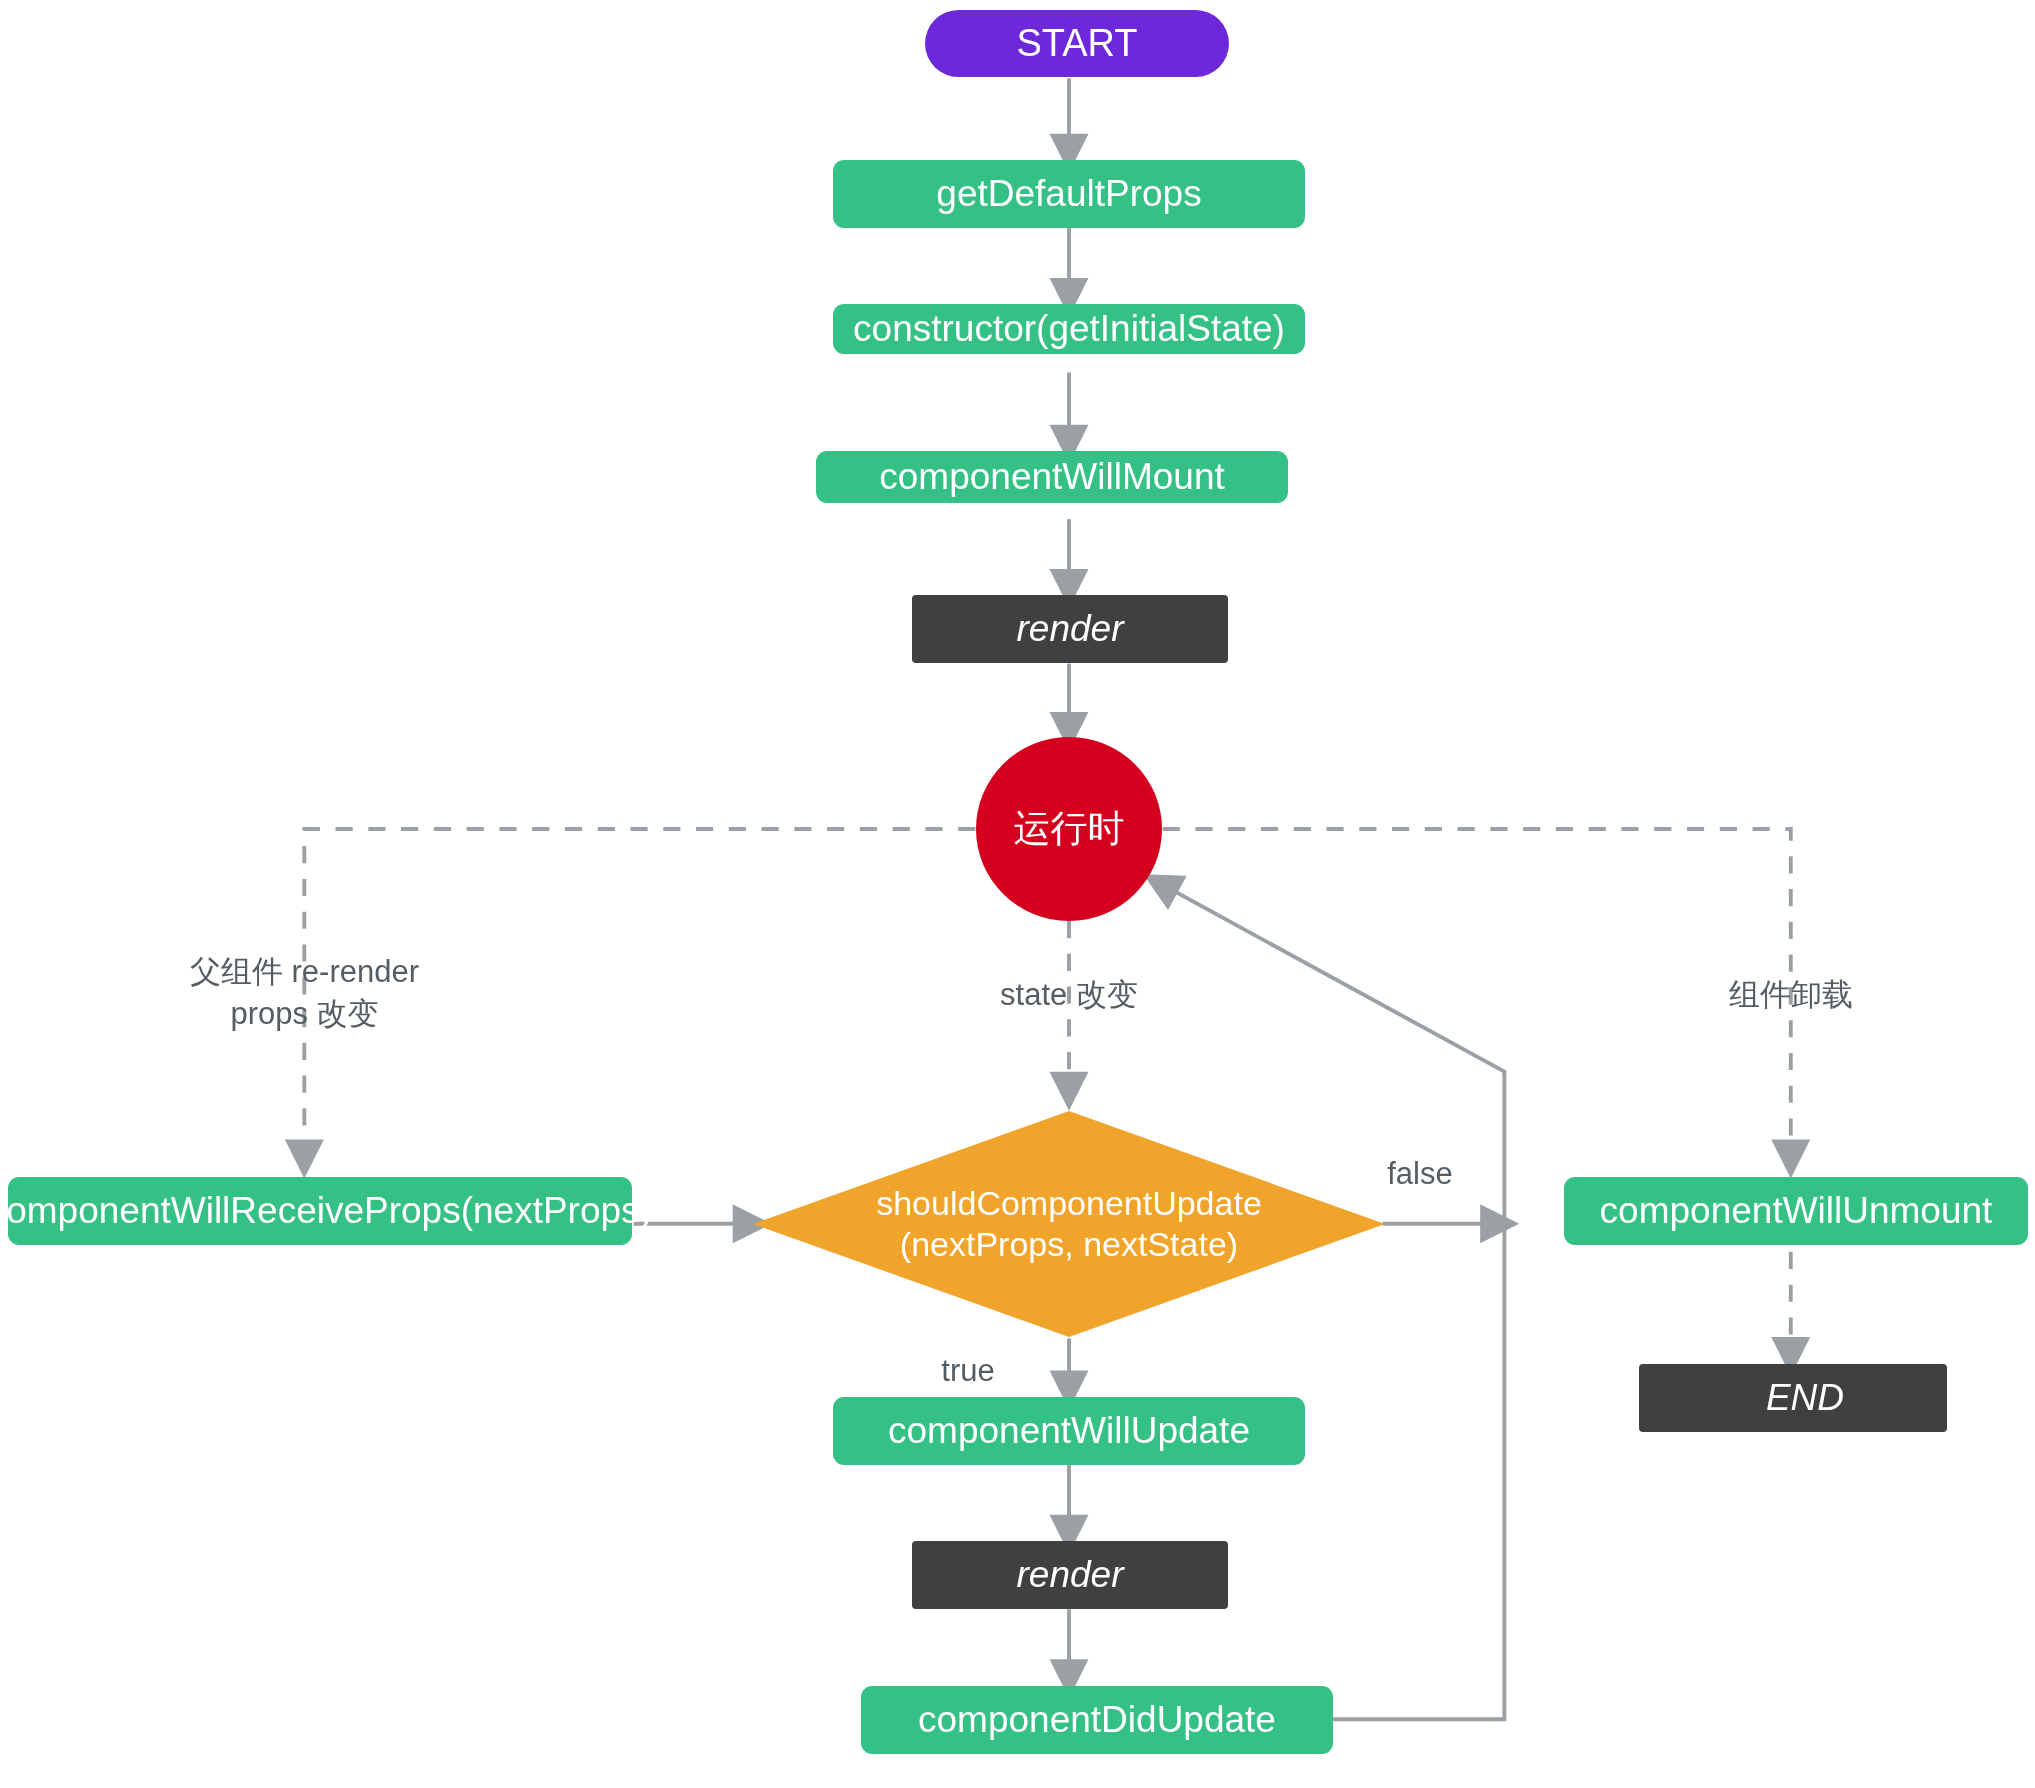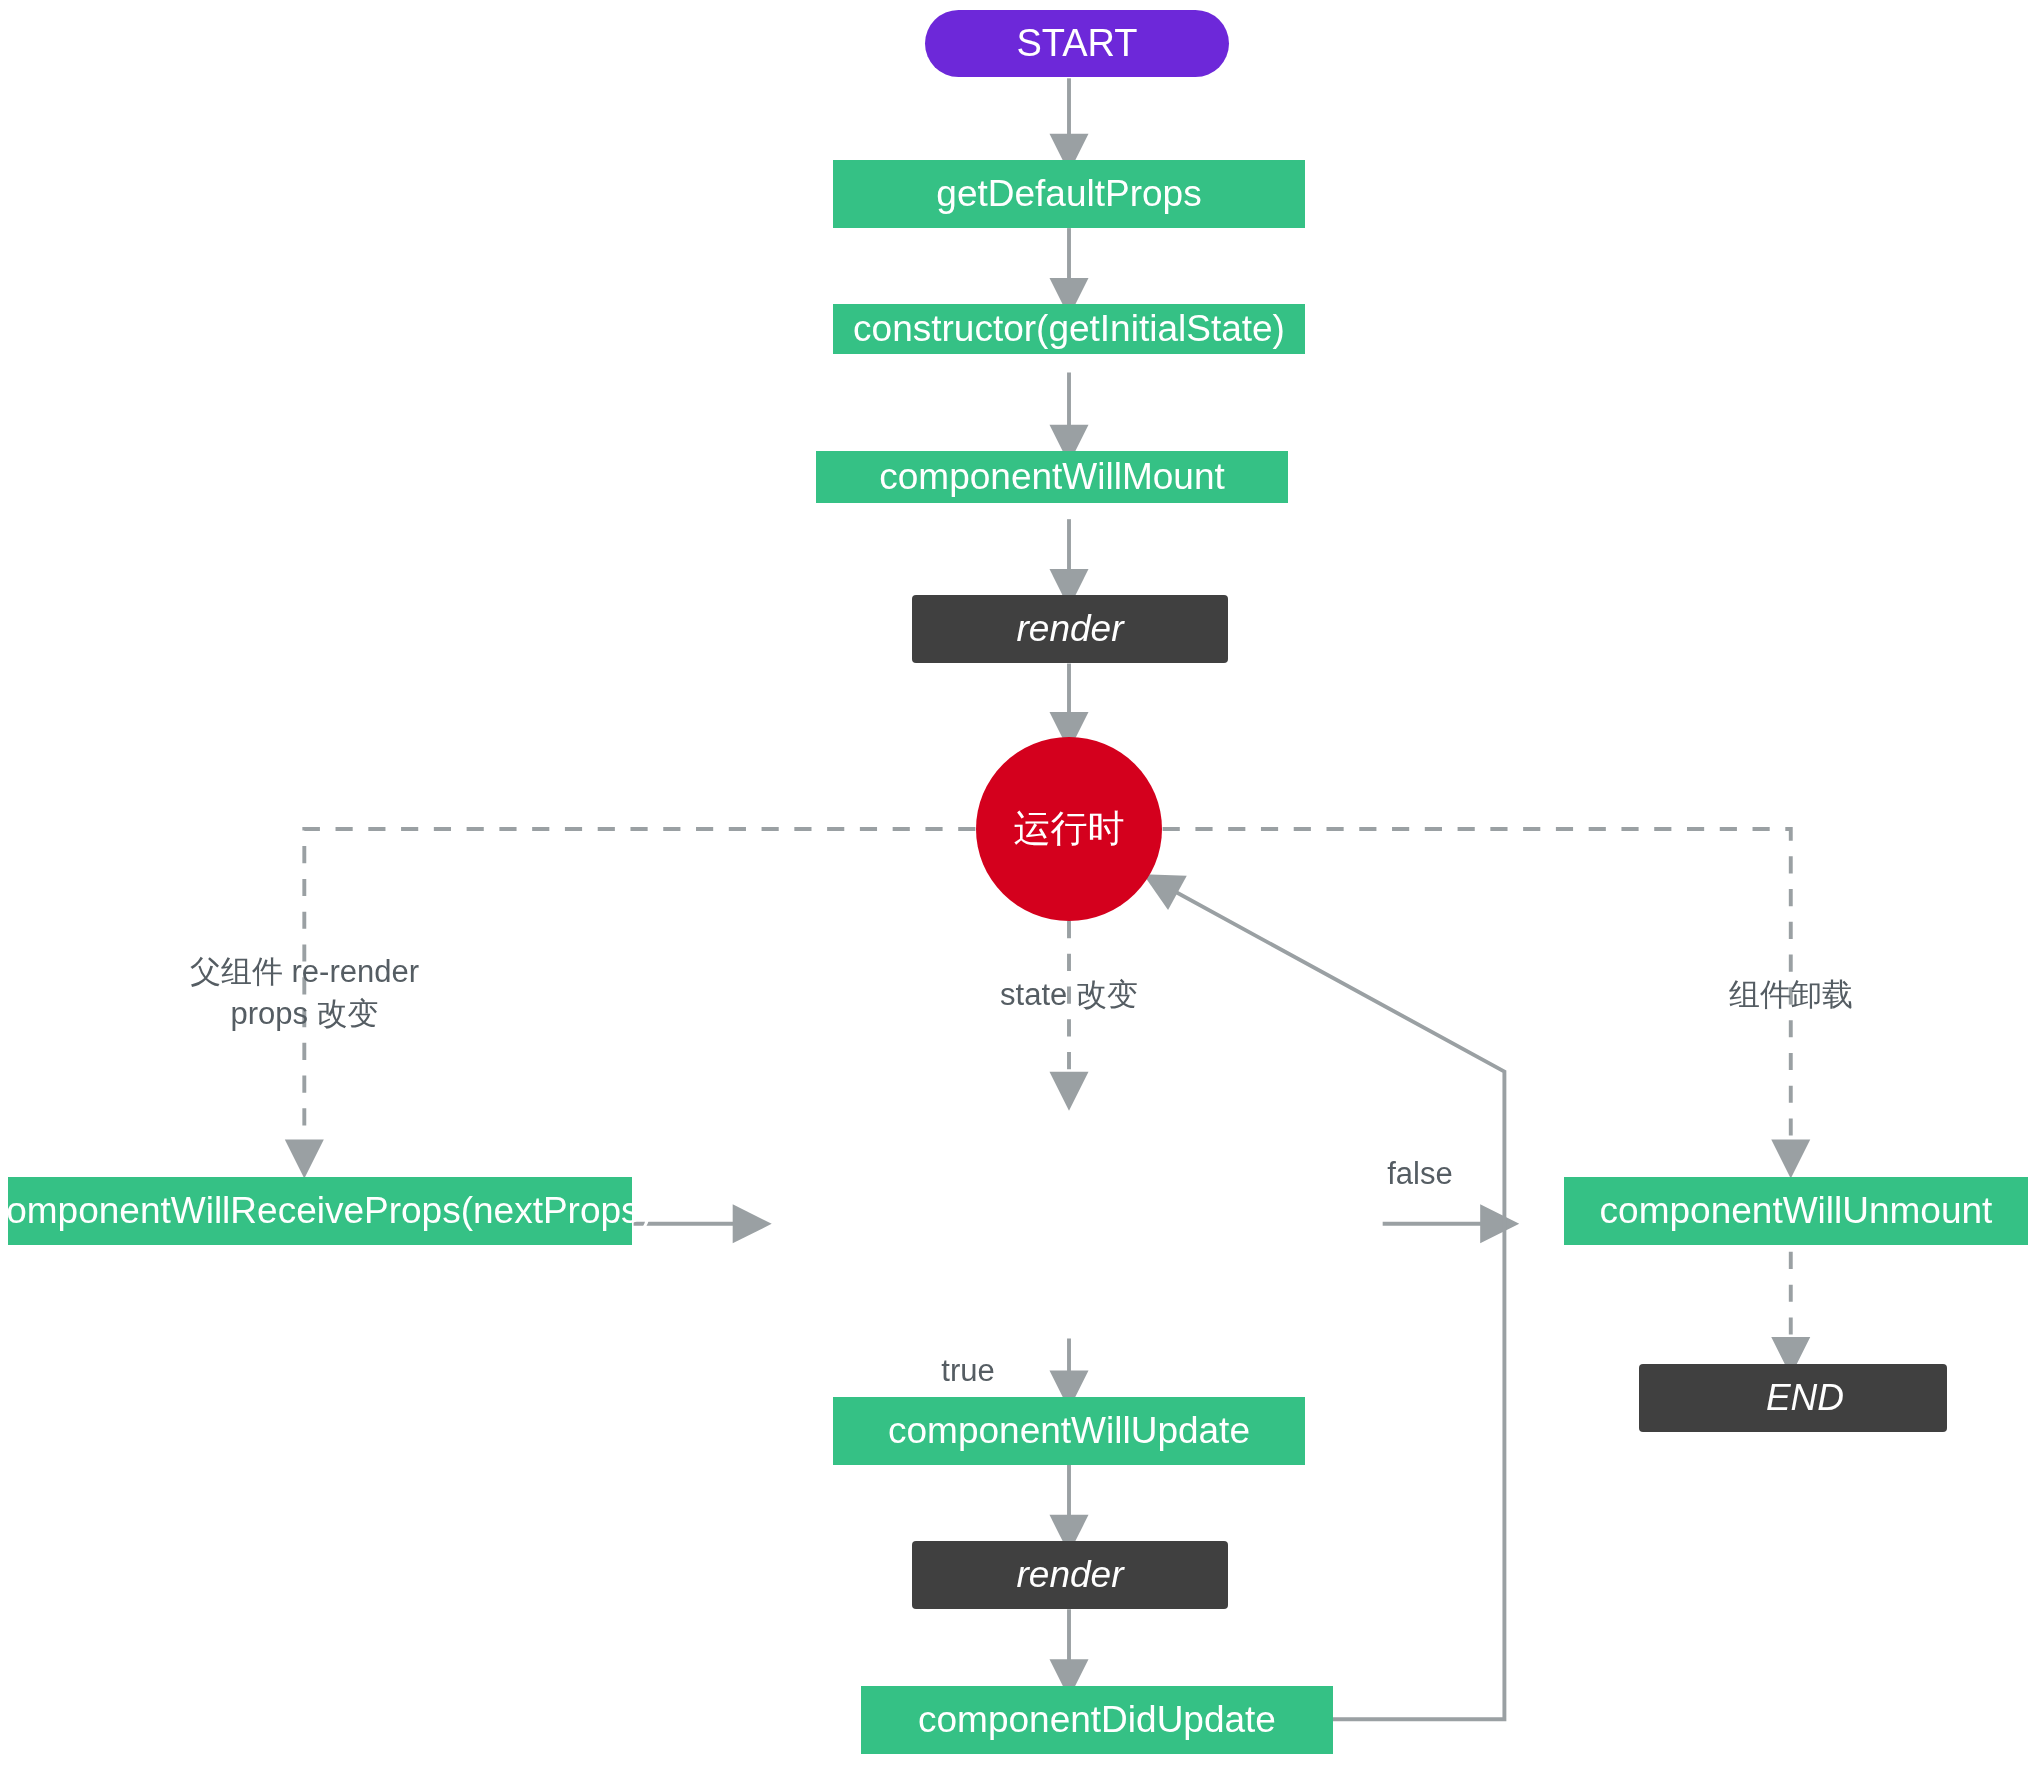--- a/index.html
+++ b/index.html
@@ -5,21 +5,21 @@
   html,body{margin:0;padding:0;background:#ffffff;}
   body{font-family:"Liberation Sans","DejaVu Sans",sans-serif;}
   #stage{position:relative;width:2035px;height:1789px;background:#ffffff;overflow:hidden;}
   #edges{position:absolute;left:0;top:0;width:2035px;height:1789px;}
 
   .node{position:absolute;display:flex;align-items:center;justify-content:center;
         text-align:center;color:#ffffff;box-sizing:border-box;}
   .node .lbl{display:block;line-height:1.22;white-space:pre-line;}
 
   .n-start{background:#6d28d9;border-radius:34px;font-size:38px;}
-  .n-green{background:#35c185;border-radius:0;font-size:37px;}
+  .n-green{background:#35c185;border-radius:11px;font-size:37px;}
   .n-red{background:#404040;border-radius:4px;font-size:37px;font-style:italic;}
   .n-circle{background:#d4001d;border-radius:50%;font-size:37px;}
   .n-diamond{background:transparent;font-size:34px;}
 
   .diamond-shape{position:absolute;left:0;top:0;width:100%;height:100%;
       background:#f0a42b;clip-path:polygon(50% 0%,100% 50%,50% 100%,0% 50%);}
   .diamond-text{position:relative;z-index:2;color:#ffffff;line-height:1.3;}
 
   .edge-label{position:absolute;color:#555d63;font-size:31px;line-height:1.35;
       text-align:center;white-space:pre-line;}
@@ -79,20 +79,25 @@
   </div>
 
   <div class="node n-circle" style="left:976px;top:737px;width:186px;height:184px;">
     <span class="lbl">运行时</span>
   </div>
 
   <div class="node n-green" style="left:7.8px;top:1177px;width:624px;height:68px;">
     <span class="lbl">componentWillReceiveProps(nextProps)</span>
   </div>
 
+  <div class="node n-diamond" style="left:753px;top:1111px;width:632px;height:226px;">
+    <span class="diamond-shape"></span>
+    <span class="lbl diamond-text">shouldComponentUpdate
+(nextProps, nextState)</span>
+  </div>
 
   <div class="node n-green" style="left:1564px;top:1177px;width:464px;height:68px;">
     <span class="lbl">componentWillUnmount</span>
   </div>
 
   <div class="node n-red" style="left:1639px;top:1364px;width:308px;height:68px;padding-left:24px;">
     <span class="lbl">END</span>
   </div>
 
   <div class="node n-green" style="left:833px;top:1397px;width:472px;height:68px;">

